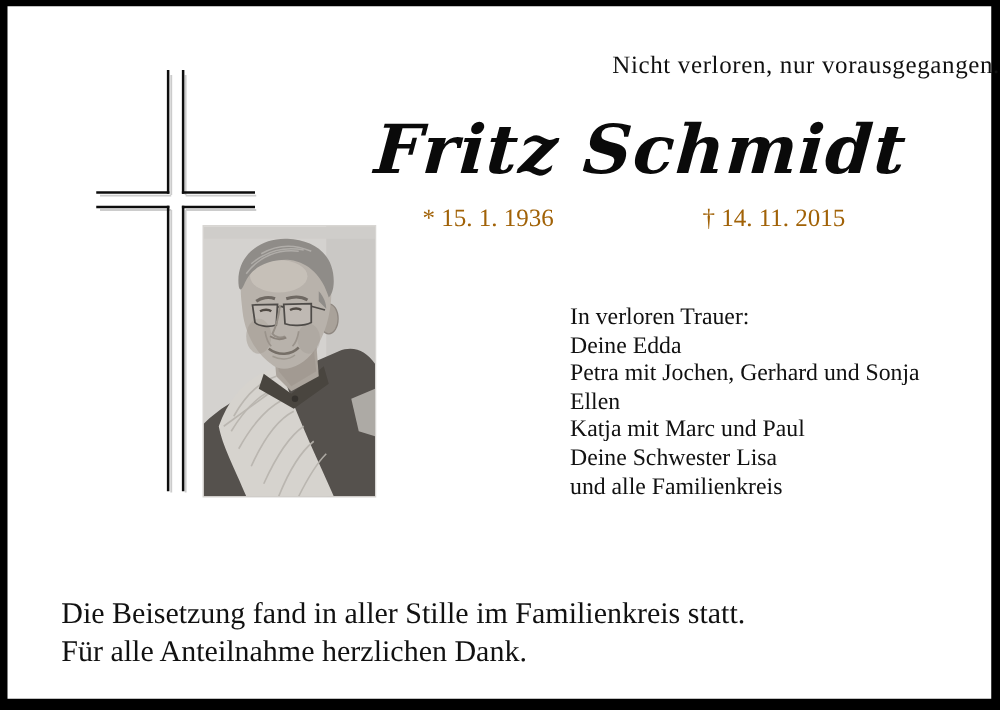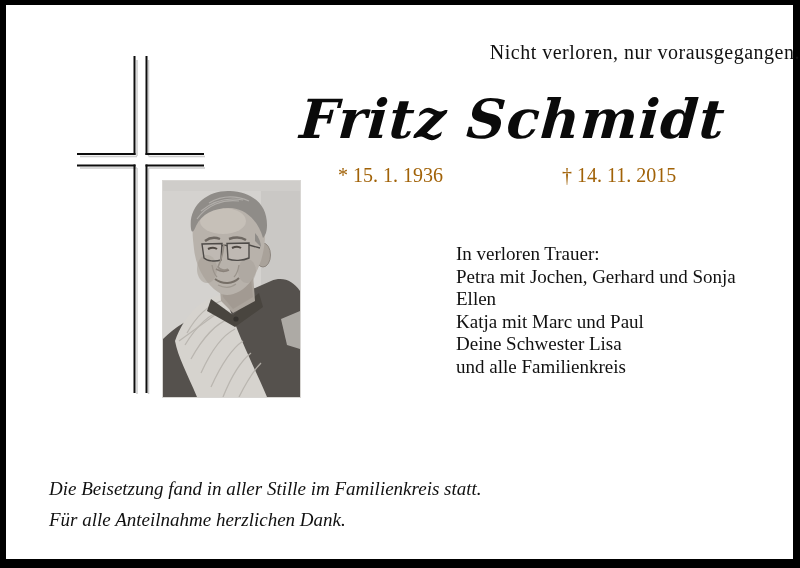--- a/index.html
+++ b/index.html
@@ -34,21 +34,21 @@
   .date{
     top:164px;font-size:20px;color:#a16207;white-space:nowrap;
   }
   .birth{left:338px;}
   .death{left:562px;}
   .mourners{
     left:456px;top:243px;width:310px;
     font-size:19px;line-height:22.6px;color:#111;
   }
   .footer-line{
-    left:49px;font-size:19px;color:#111;white-space:nowrap;font-style:italic;
+    left:49px;font-size:24px;color:#111;white-space:nowrap;
   }
   .footer-1{top:478px;}
   .footer-2{top:509px;text-align:right;}
 </style>
 </head>
 <body>
 
 <div class="card"></div>
 
 <div class="abs epigraph">Nicht verloren, nur vorausgegangen.</div>
@@ -138,20 +138,21 @@
   <path d="M55,104 C61,107 68,107 73,103" stroke="#9a938b" stroke-width="1.2" fill="none" opacity="0.8"></path>
 </svg>
 
 <div class="abs name">Fritz Schmidt</div>
 
 <div class="abs date birth">* 15. 1. 1936</div>
 <div class="abs date death">† 14. 11. 2015</div>
 
 <div class="abs mourners">
   <div>In verloren Trauer:</div>
+  <div>Deine Edda</div>
   <div>Petra mit Jochen, Gerhard und Sonja</div>
   <div>Ellen</div>
   <div>Katja mit Marc und Paul</div>
   <div>Deine Schwester Lisa</div>
   <div>und alle Familienkreis</div>
 </div>
 
 <div class="abs footer-line footer-1">Die Beisetzung fand in aller Stille im Familienkreis statt.</div>
 <div class="abs footer-line footer-2">Für alle Anteilnahme herzlichen Dank.</div>
 

